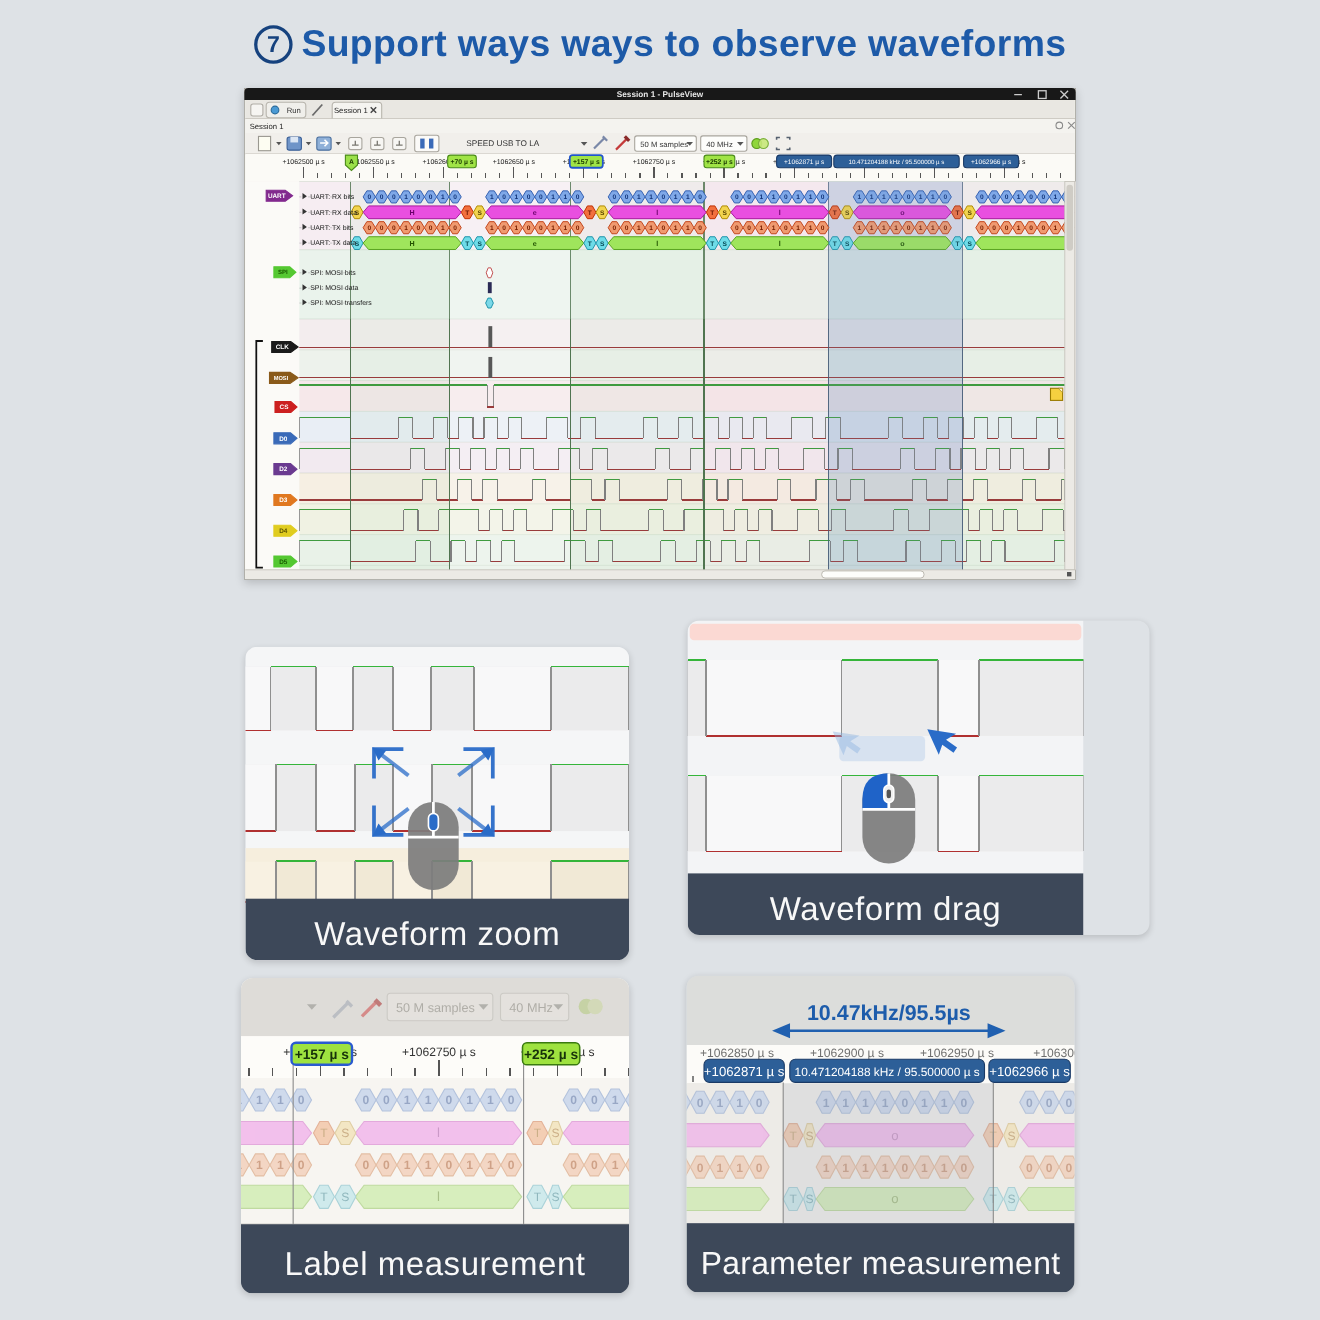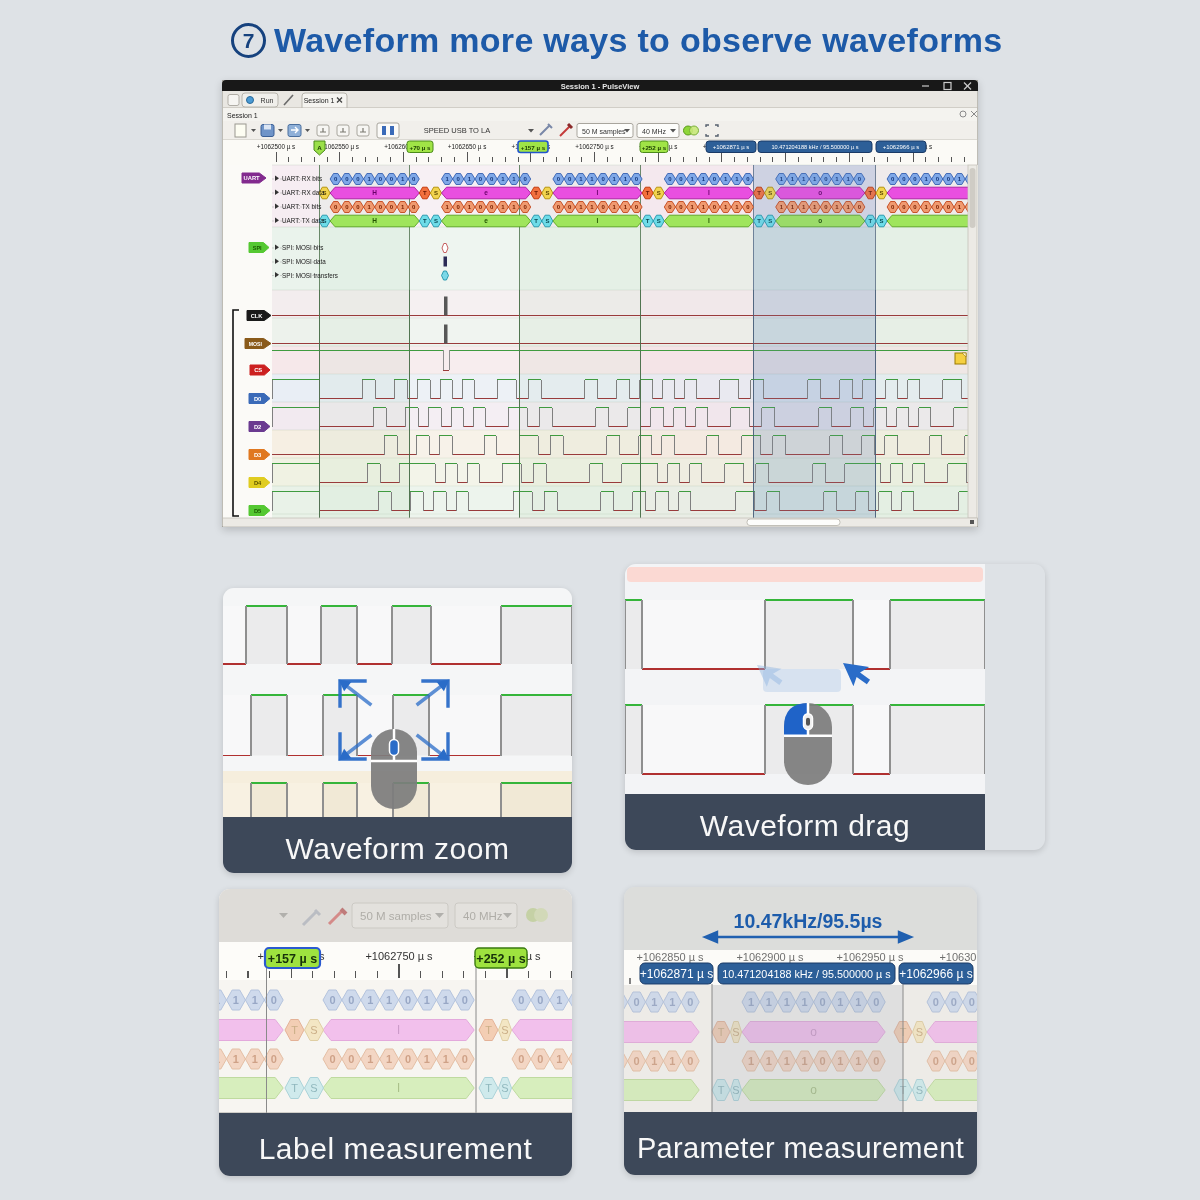--- a/index.html
+++ b/index.html
@@ -10,21 +10,21 @@
 .panel{position:absolute;border-radius:11px;overflow:hidden;box-shadow:0 2px 6px rgba(0,0,0,0.15);}
 .p1{left:223px;top:588px;width:349px;height:285px;}
 .p2{left:625px;top:564px;width:420px;height:286px;}
 .p3{left:219px;top:889px;width:353px;height:287px;}
 .p4{left:624px;top:887px;width:353px;height:288px;text-align:center;}
 svg text{font-family:"Liberation Sans",sans-serif;}
 </style></head>
 <body>
 <div class="title">
     <span class="circ">7</span>
-    <span class="t">Waveform more ways to observe waveforms</span>
+    <span class="t">Support ways ways to observe waveforms</span>
   </div>
 <svg class="mainwin" width="756" height="447" viewBox="0 0 756 447" font-family="Liberation Sans, sans-serif">
     <rect x="0" y="0" width="756" height="447" fill="#f2f0ea" stroke="#8a8880" stroke-width="1"></rect>
     <path d="M0,11 L0,4 Q0,0 4,0 L752,0 Q756,0 756,4 L756,11 Z" fill="#181818"></path>
     <text x="378.0" y="8.5" font-size="7.5" fill="#e8e8e8" text-anchor="middle" font-weight="bold">Session 1 - PulseView</text>
     <g stroke="#cccccc" stroke-width="1.2" fill="none">
       <line x1="700" y1="6" x2="707" y2="6"></line>
       <rect x="722" y="2.5" width="7" height="7"></rect>
       <line x1="742" y1="2.5" x2="749" y2="9.5"></line>
       <line x1="749" y1="2.5" x2="742" y2="9.5"></line>

